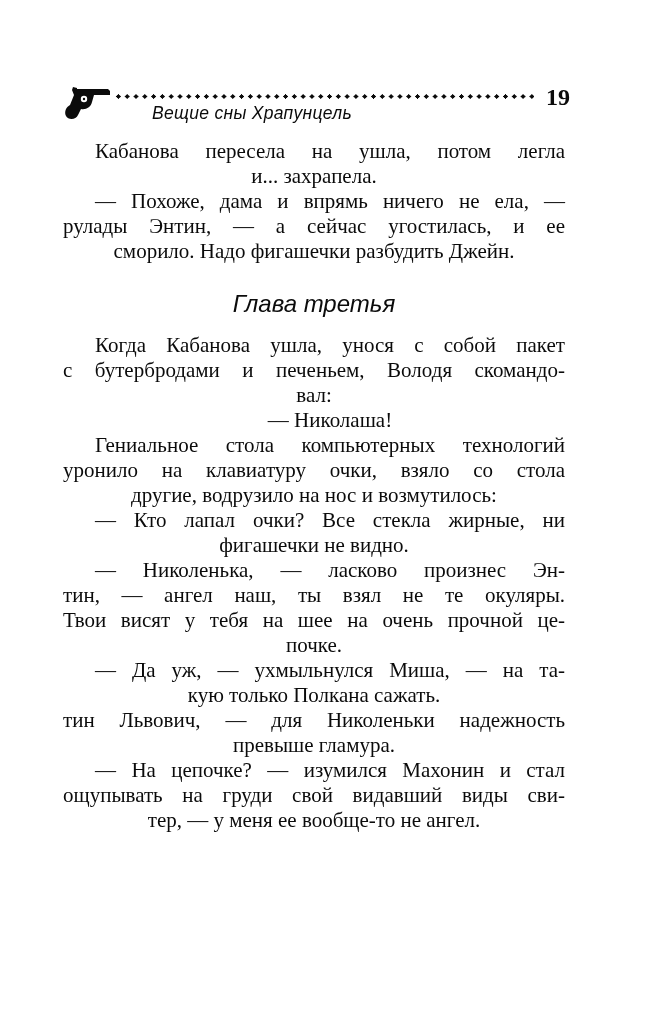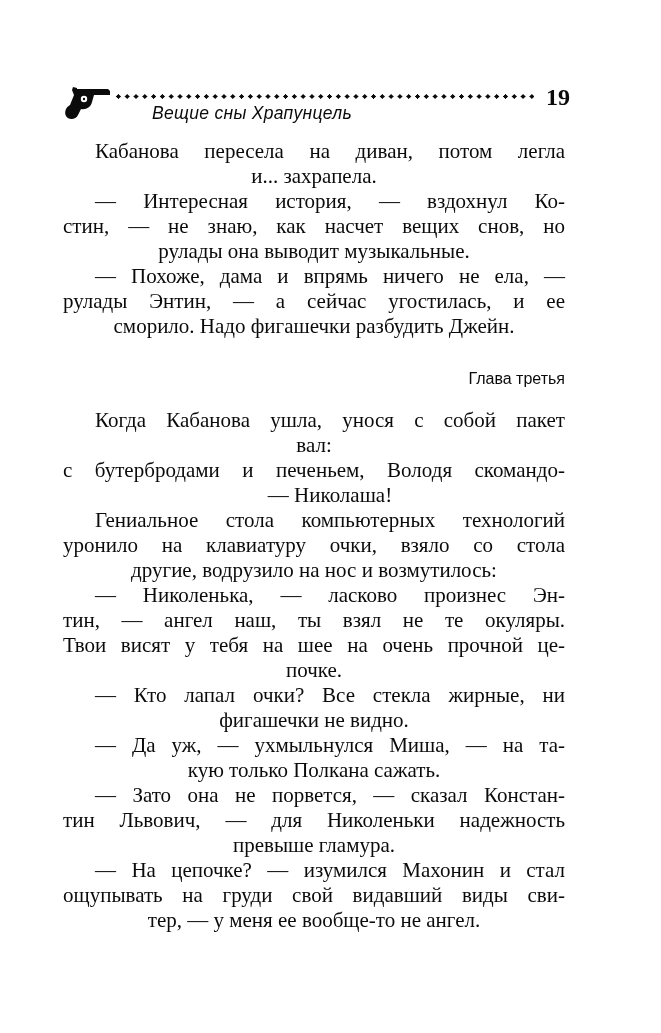--- a/index.html
+++ b/index.html
@@ -38,23 +38,23 @@
   .body {
     position:absolute; top:139px; left:63px; width:502px;
     font-family:"Liberation Serif", serif;
     font-size:21px; line-height:25px;
   }
   .para { margin:0; }
   .line { white-space:normal;text-align:center; }
   .line.just { text-align:justify; text-align-last:justify; }
   .line.first { text-indent:32px; }
   .chapter {
-    text-align:right;
+    text-align:center;
     font-family:"Liberation Sans", sans-serif;
-    font-size:16px; line-height:25px;
+    font-style:italic; font-size:24px; line-height:25px;
     margin:27px 0 17px 0;
   }
 </style>
 </head>
 <body>
 
 <div class="page">
 
   <div class="hdr">
     <svg class="gun" viewBox="0 0 48 34" xmlns="http://www.w3.org/2000/svg" aria-hidden="true">
@@ -64,63 +64,57 @@
       <circle cx="20" cy="13" r="3.2" fill="#ffffff"></circle>
       <circle cx="20" cy="13" r="1.2" fill="#0b0b0b"></circle>
     </svg>
     <div class="dots"></div>
     <div class="pagenum">19</div>
     <div class="runtitle">Вещие сны Храпунцель</div>
   </div>
 
   <div class="body" id="body-text">
       <div class="para">
-        <div class="line just first">Кабанова пересела на диван, потом легла</div>
+        <div class="line just first">Кабанова пересела на ушла, потом легла</div>
         <div class="line">и... захрапела.</div>
-      </div>
-      <div class="para">
-        <div class="line just first">— Интересная история, — вздохнул Ко-</div>
-        <div class="line just">стин, — не знаю, как насчет вещих снов, но</div>
-        <div class="line">рулады она выводит музыкальные.</div>
       </div>
       <div class="para">
         <div class="line just first">— Похоже, дама и впрямь ничего не ела, —</div>
         <div class="line just">рулады Энтин, — а сейчас угостилась, и ее</div>
         <div class="line">сморило. Надо фигашечки разбудить Джейн.</div>
       </div>
       <div class="chapter">Глава третья</div>
       <div class="para">
         <div class="line just first">Когда Кабанова ушла, унося с собой пакет</div>
+        <div class="line just">с бутербродами и печеньем, Володя скомандо-</div>
         <div class="line">вал:</div>
-        <div class="line just">с бутербродами и печеньем, Володя скомандо-</div>
       </div>
       <div class="para">
         <div class="line first">— Николаша!</div>
       </div>
       <div class="para">
         <div class="line just first">Гениальное стола компьютерных технологий</div>
         <div class="line just">уронило на клавиатуру очки, взяло со стола</div>
         <div class="line">другие, водрузило на нос и возмутилось:</div>
       </div>
       <div class="para">
+        <div class="line just first">— Кто лапал очки? Все стекла жирные, ни</div>
+        <div class="line">фигашечки не видно.</div>
+      </div>
+      <div class="para">
         <div class="line just first">— Николенька, — ласково произнес Эн-</div>
         <div class="line just">тин, — ангел наш, ты взял не те окуляры.</div>
         <div class="line just">Твои висят у тебя на шее на очень прочной це-</div>
         <div class="line">почке.</div>
       </div>
       <div class="para">
-        <div class="line just first">— Кто лапал очки? Все стекла жирные, ни</div>
-        <div class="line">фигашечки не видно.</div>
-      </div>
-      <div class="para">
         <div class="line just first">— Да уж, — ухмыльнулся Миша, — на та-</div>
         <div class="line">кую только Полкана сажать.</div>
       </div>
       <div class="para">
-        <div class="line just first">— Зато она не порвется, — сказал Констан-</div>
         <div class="line just">тин Львович, — для Николеньки надежность</div>
         <div class="line">превыше гламура.</div>
       </div>
       <div class="para">
         <div class="line just first">— На цепочке? — изумился Махонин и стал</div>
         <div class="line just">ощупывать на груди свой видавший виды сви-</div>
         <div class="line">тер, — у меня ее вообще-то не ангел.</div>
       </div>
     </div>
 

